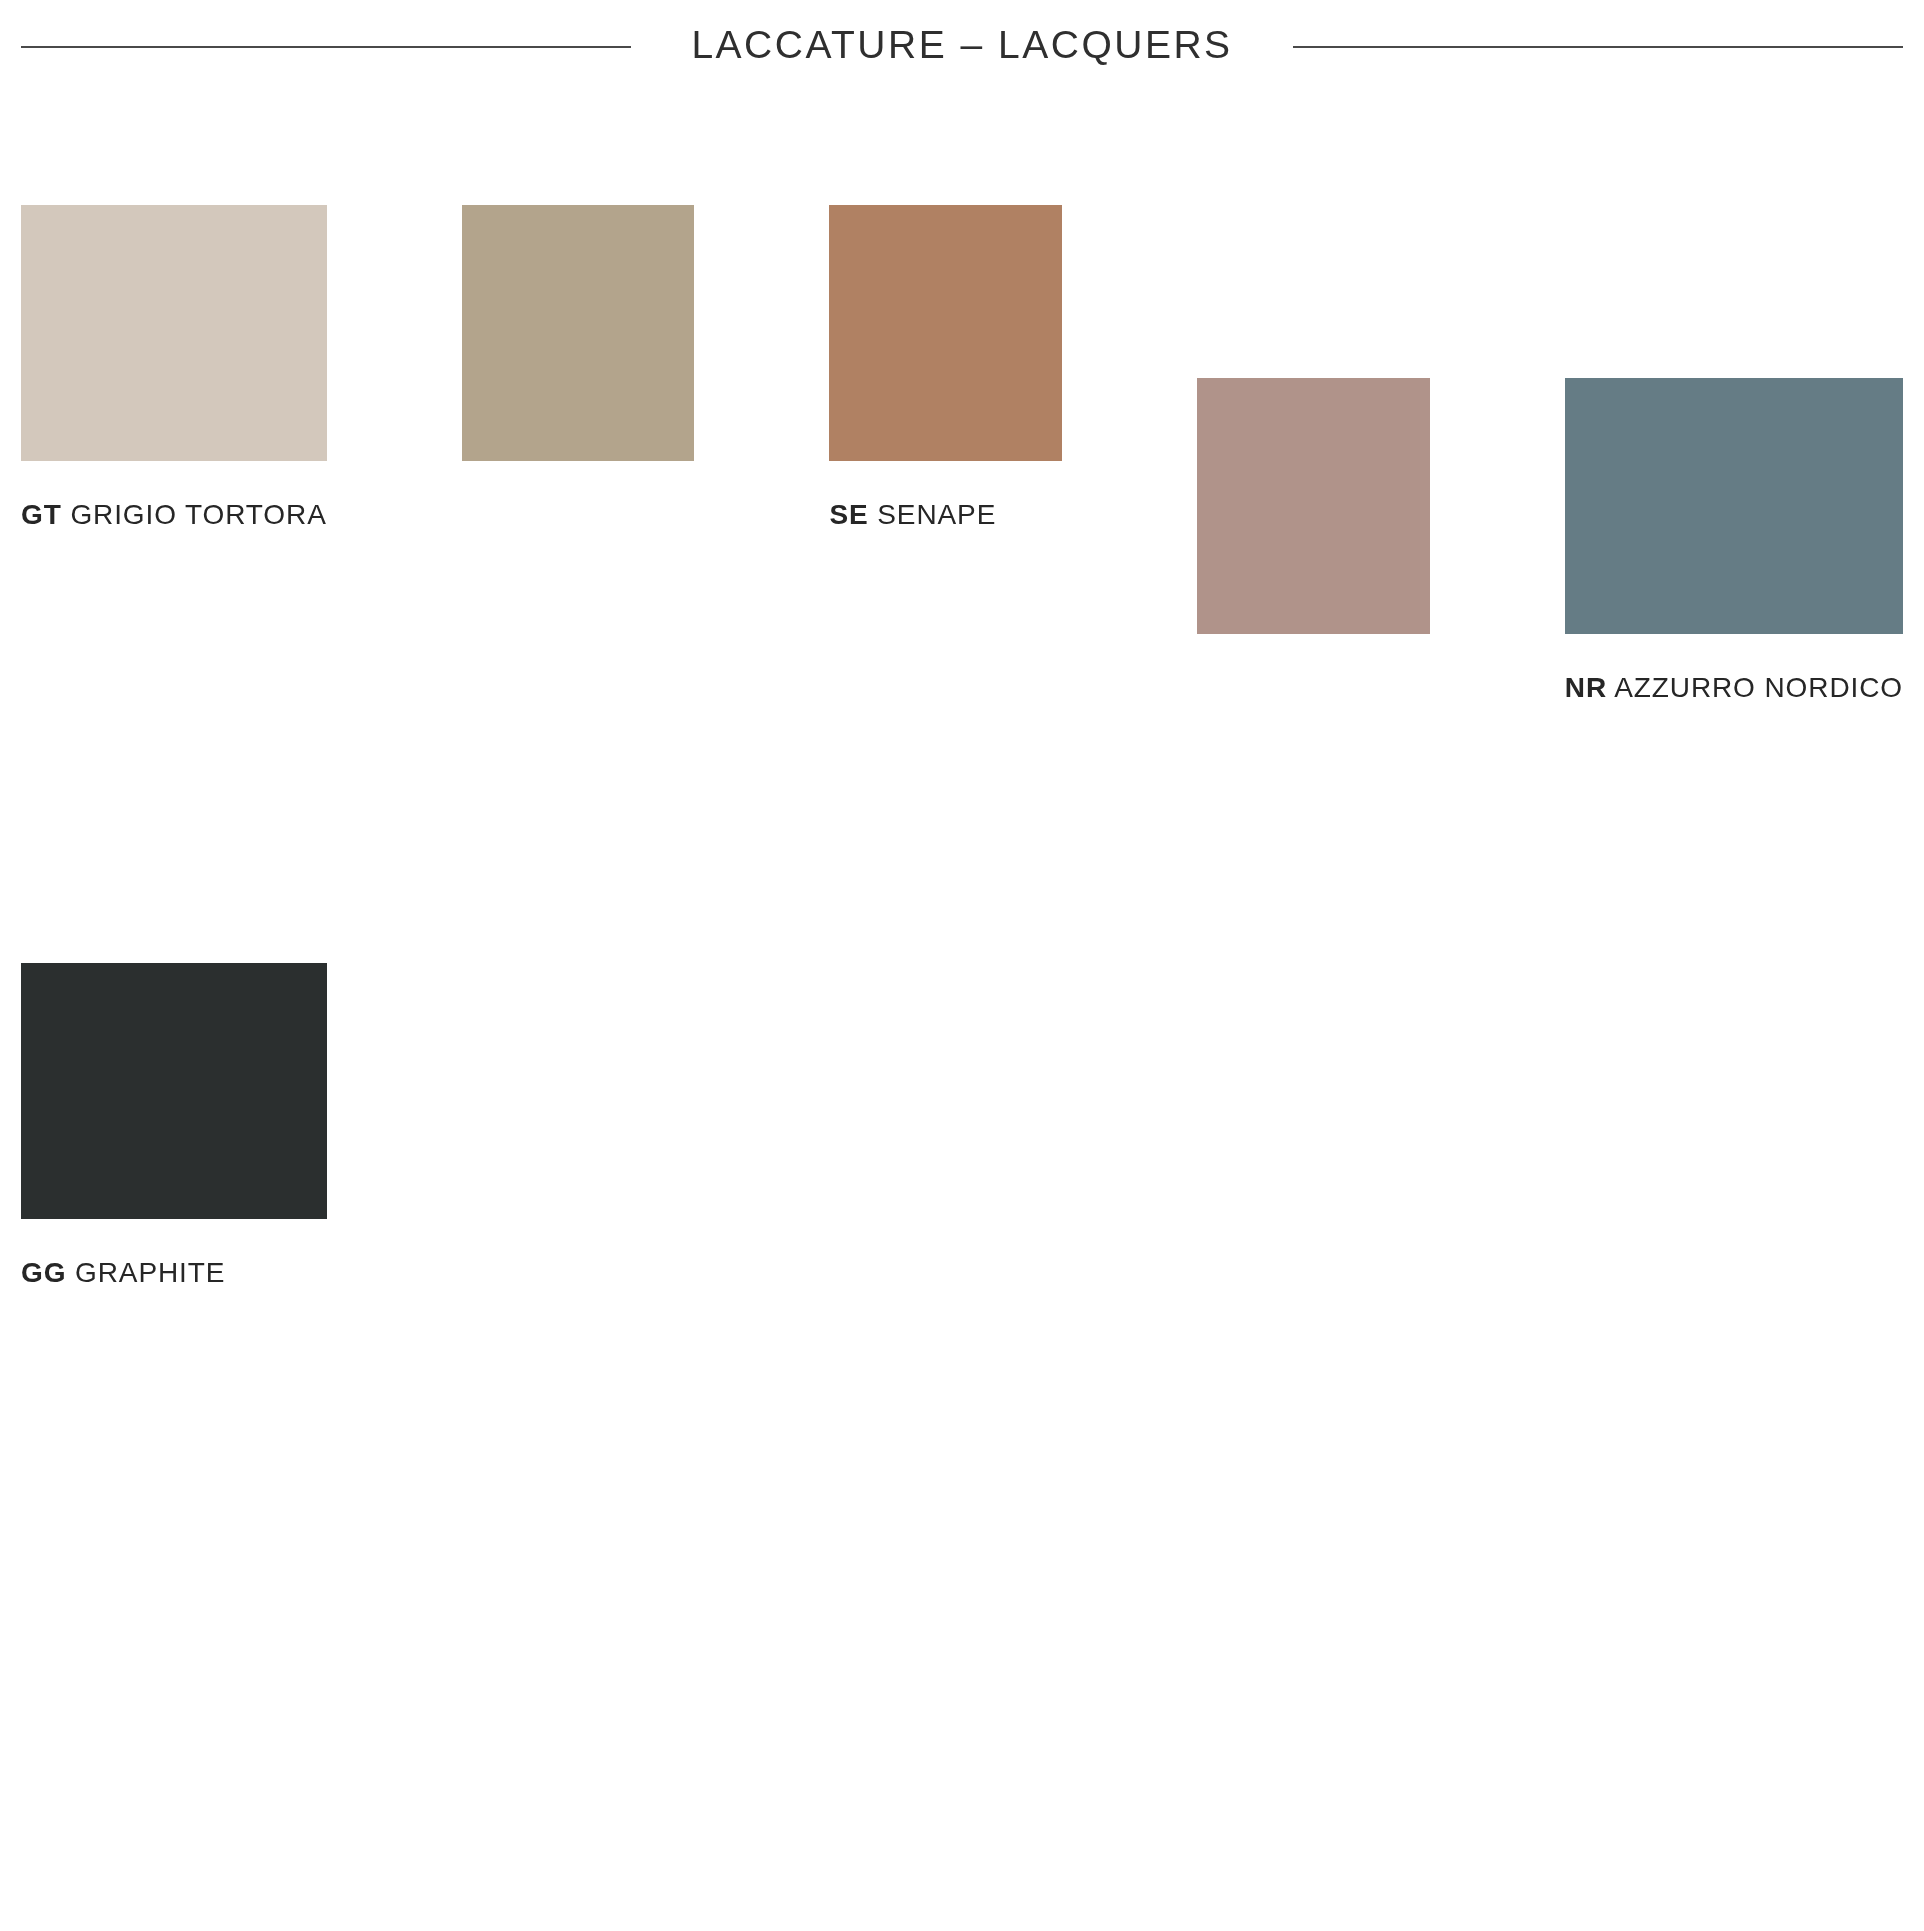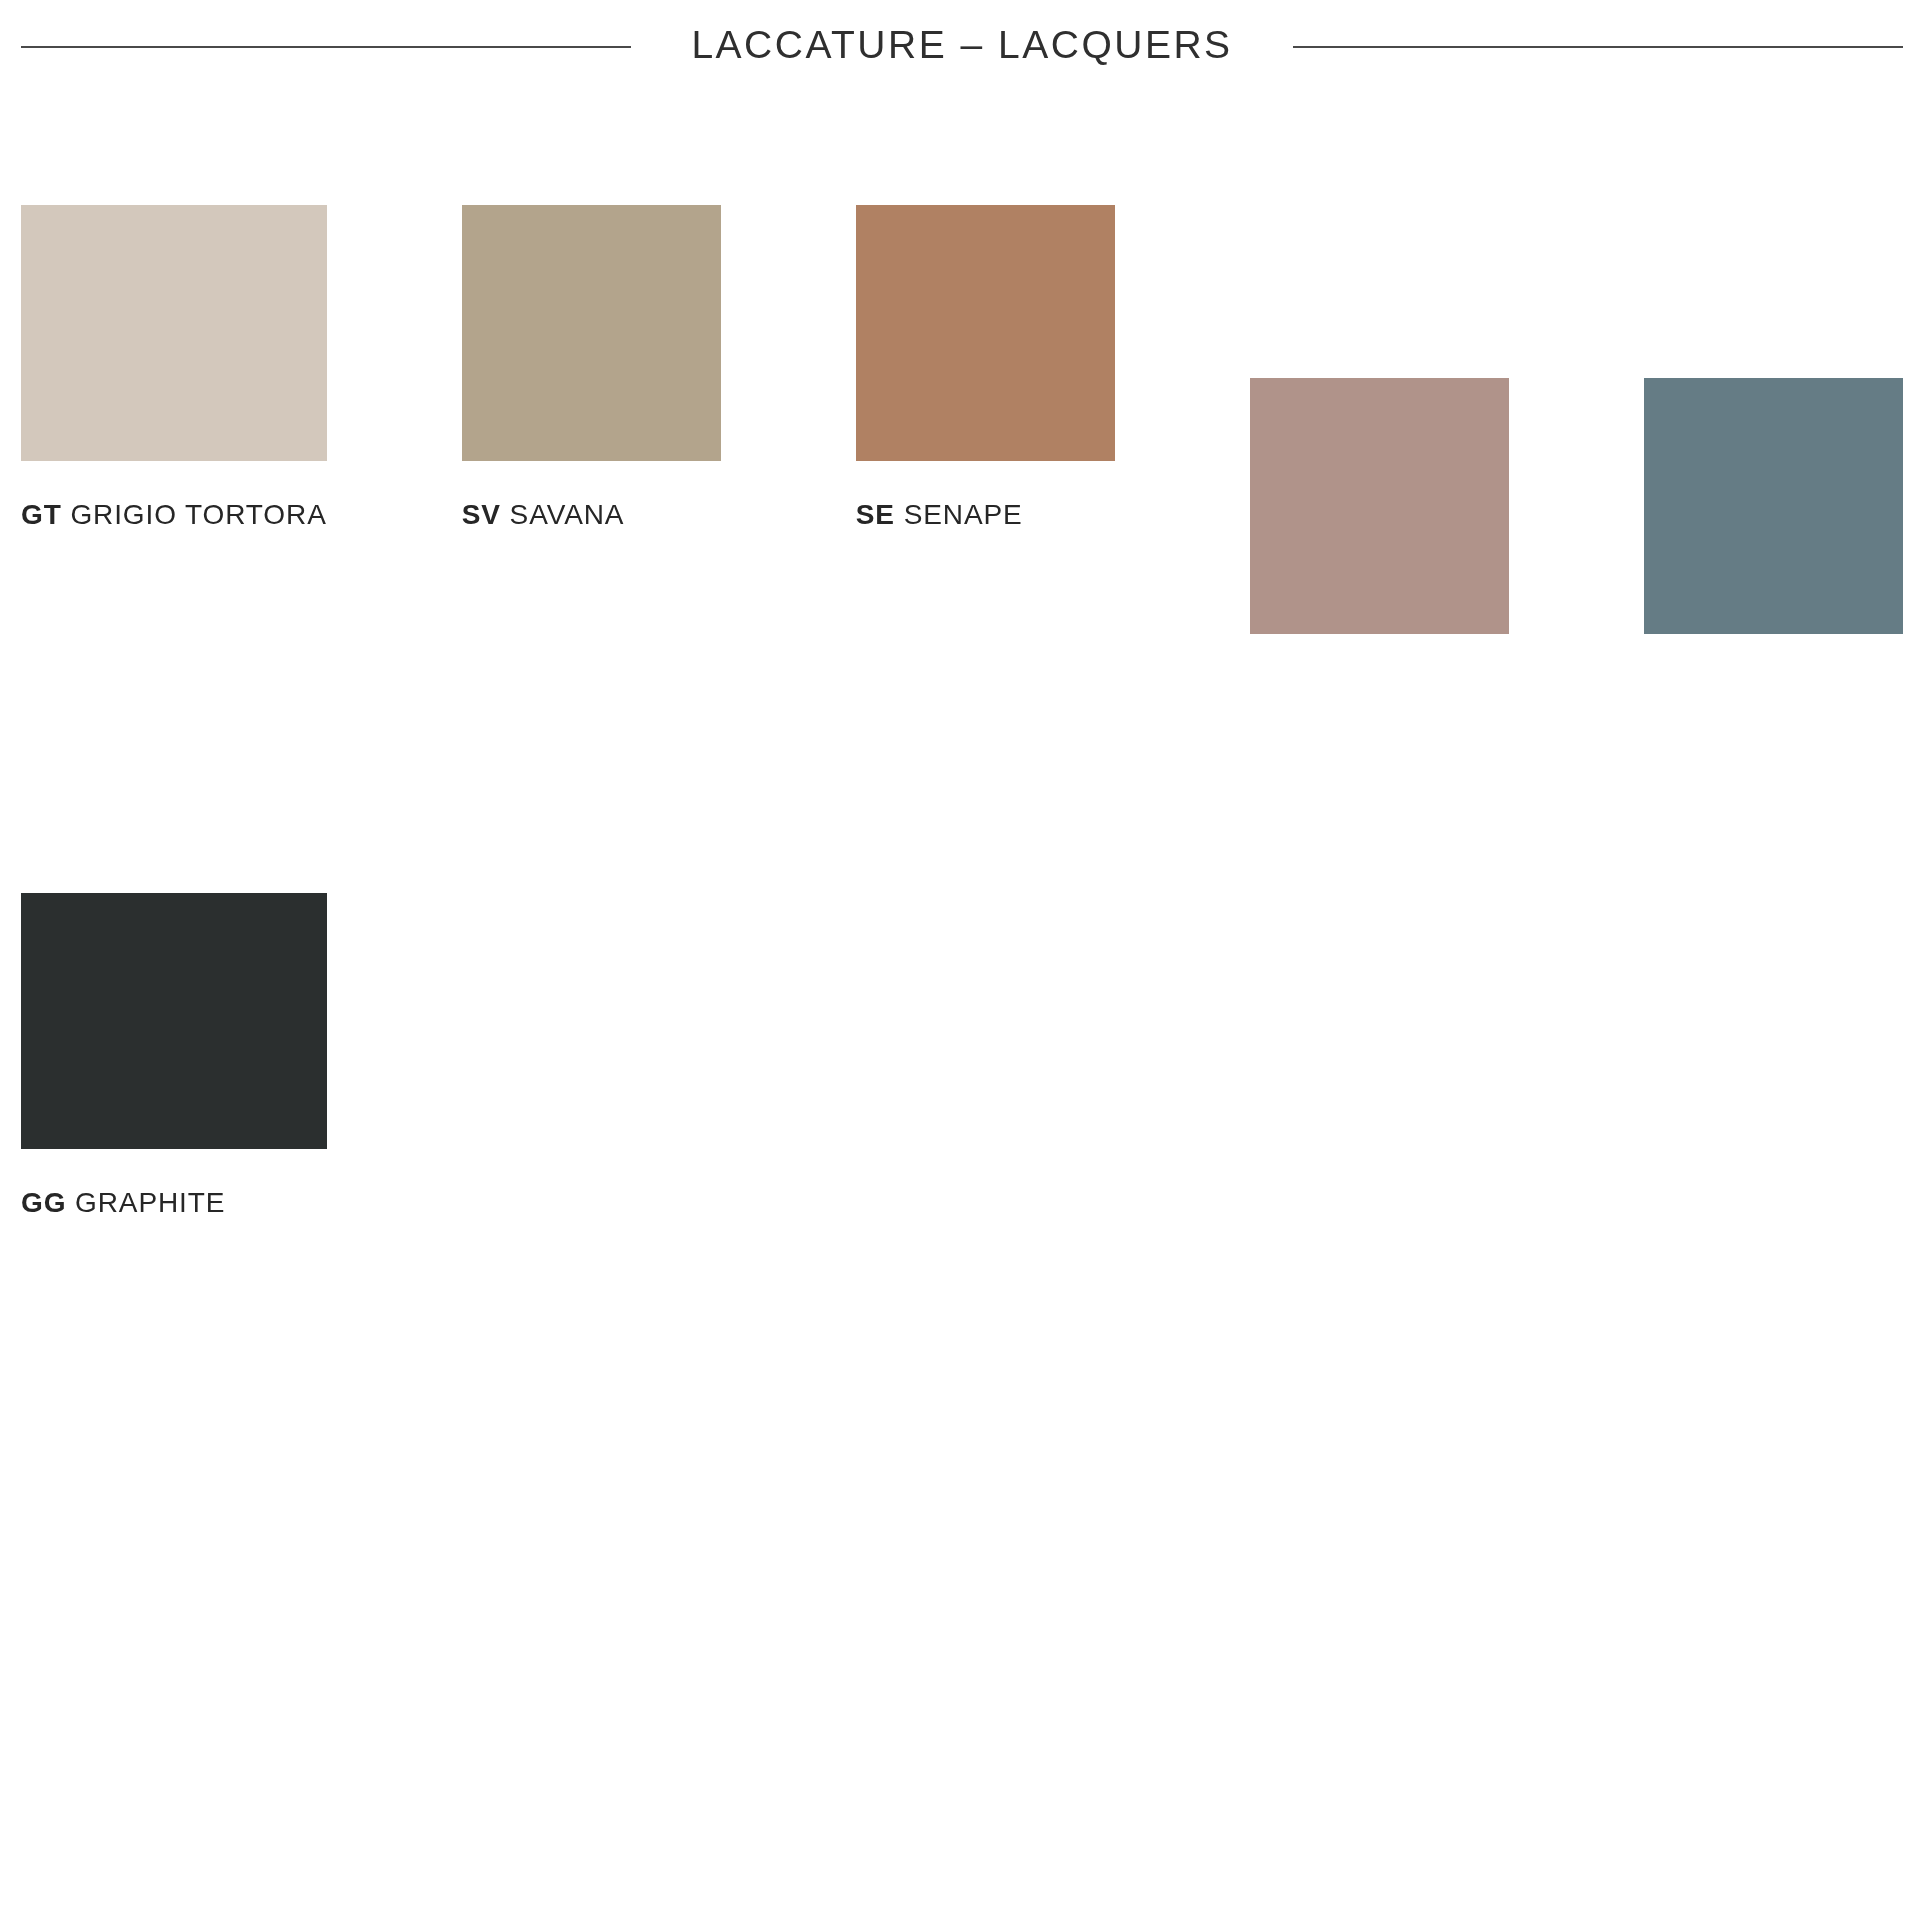--- a/index.html
+++ b/index.html
@@ -120,41 +120,41 @@
     <div class="cell row-0">
       <div class="swatch" style="background: rgb(211, 200, 188);"></div>
       <div class="label">
         <span class="code">GT</span>
         <span class="name">GRIGIO TORTORA</span>
       </div>
     </div>
 
     <div class="cell row-0">
       <div class="swatch" style="background: rgb(179, 164, 140);"></div>
-      <div class="label">
-        <span class="code">SV</span>
-        <span class="name">SAVANA</span>
-      </div>
     </div>
 
     <div class="cell row-0">
       <div class="swatch" style="background: rgb(176, 129, 99);"></div>
       <div class="label">
         <span class="code">SE</span>
         <span class="name">SENAPE</span>
       </div>
     </div>
 
     <div class="cell row-1">
       <div class="swatch" style="background: rgb(176, 147, 138);"></div>
     </div>
 
 
     <div class="cell row-1">
       <div class="swatch" style="background: rgb(101, 124, 133);"></div>
+      <div class="label">
+        <span class="code">NR</span>
+        <span class="name">AZZURRO NORDICO</span>
+      </div>
     </div>
 
 
     <div class="cell row-2">
       <div class="swatch" style="background: rgb(43, 47, 47);"></div>
       <div class="label">
         <span class="code">GG</span>
         <span class="name">GRAPHITE</span>
       </div>
     </div>

